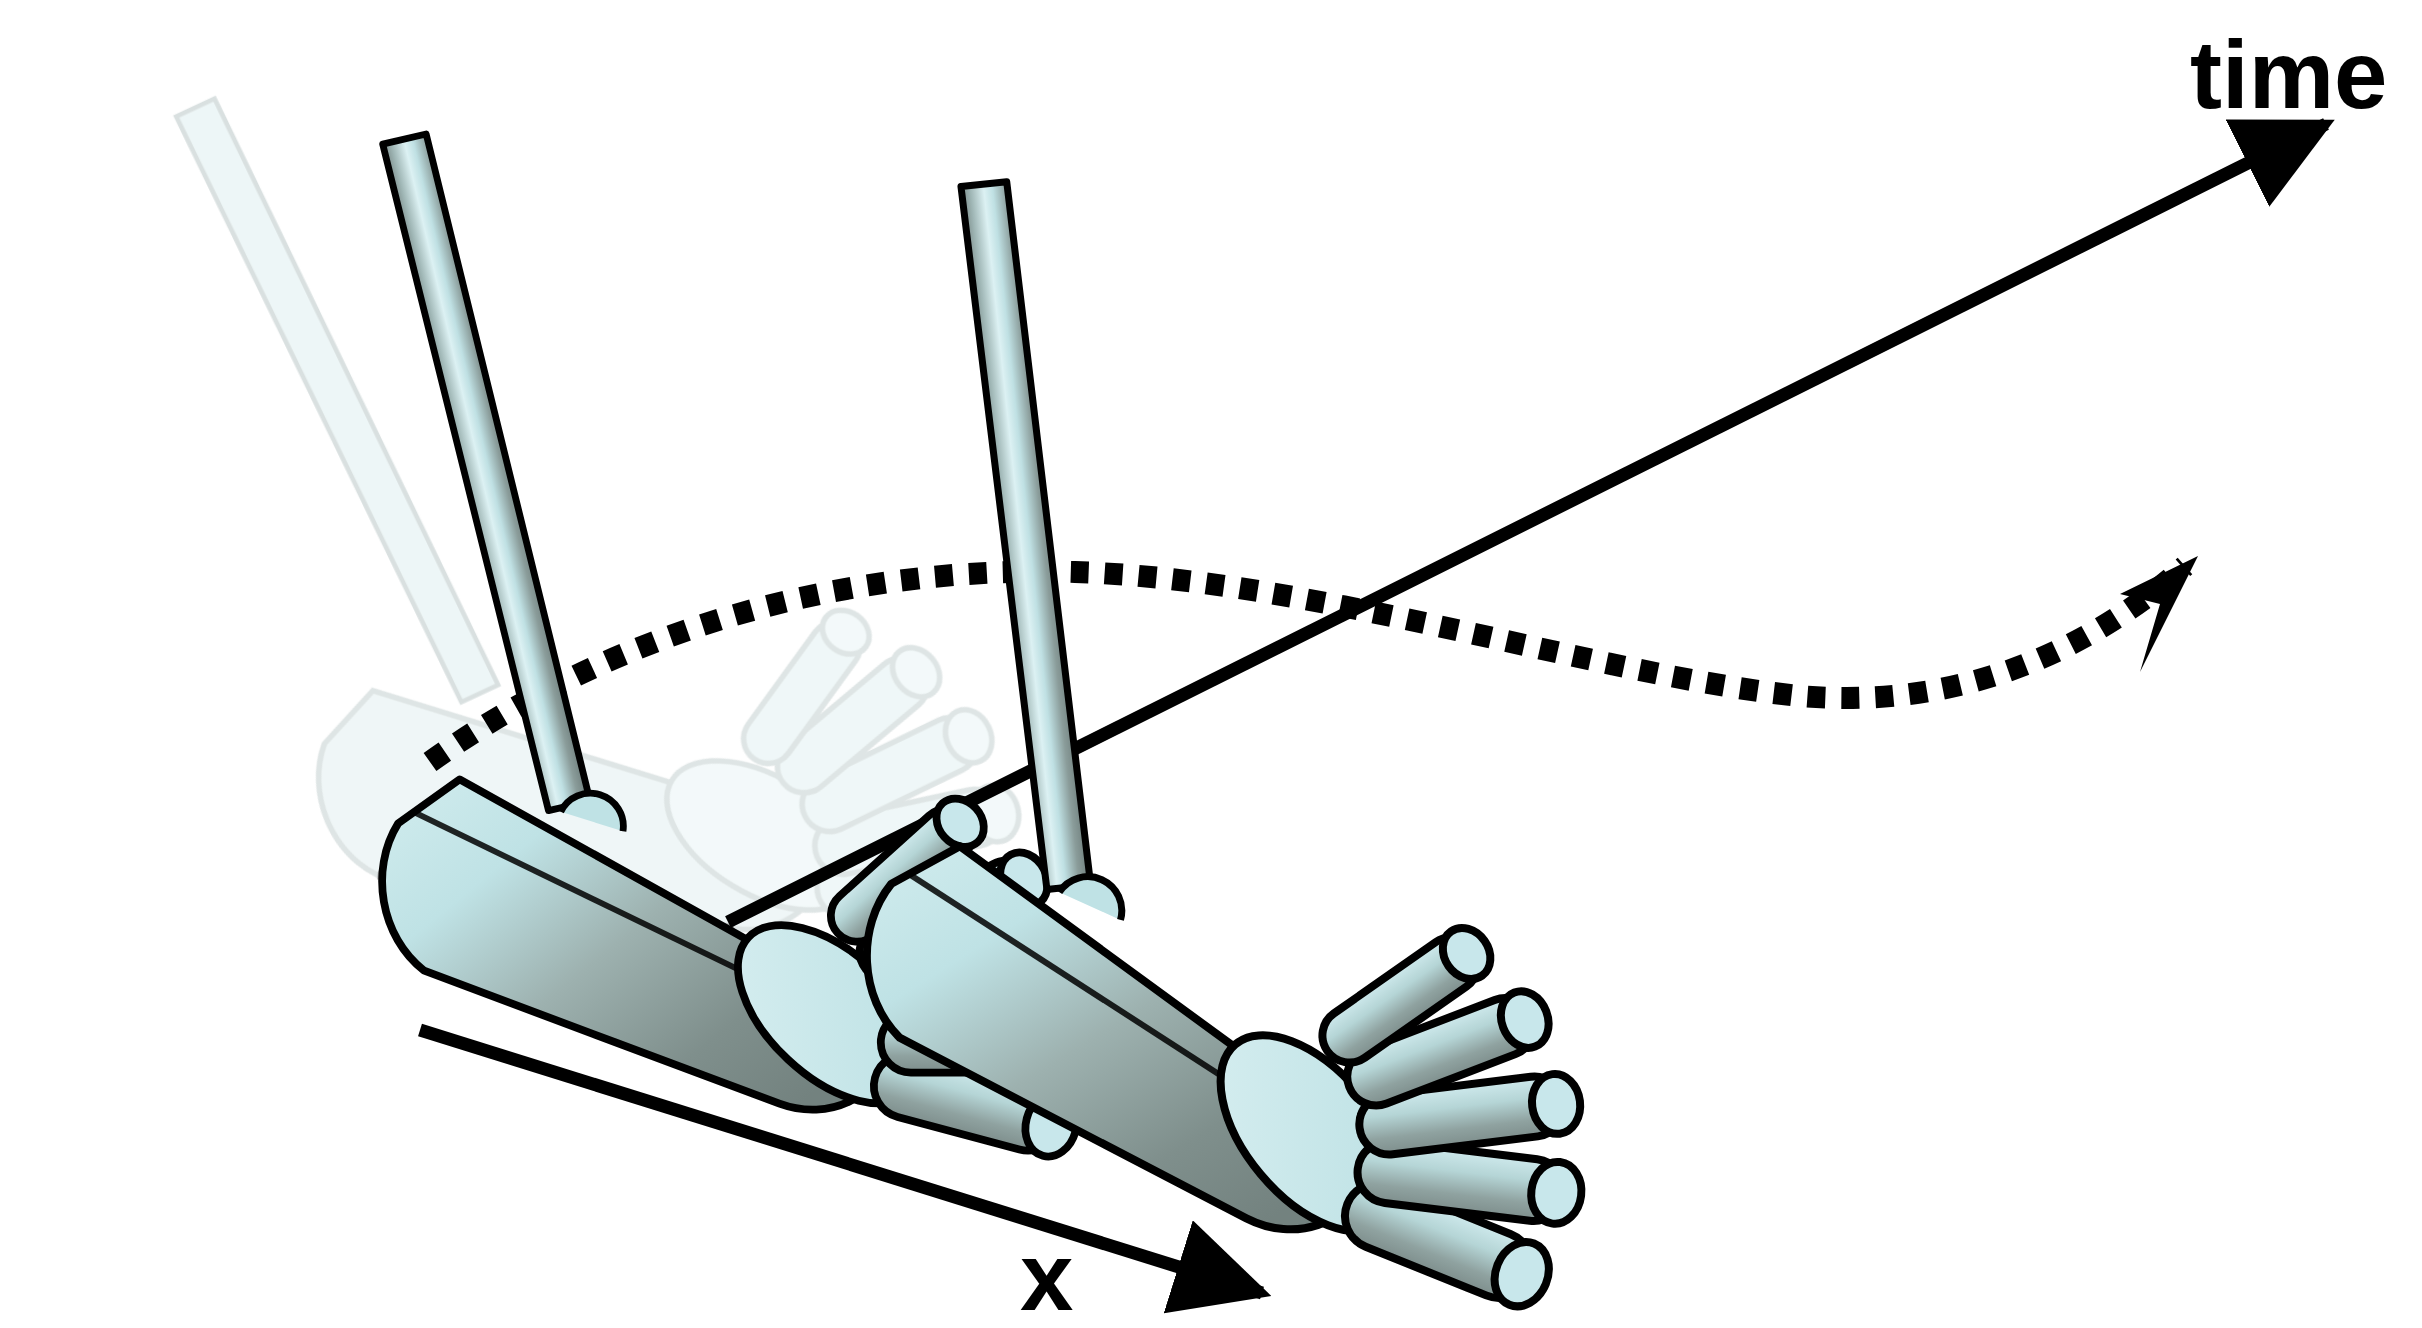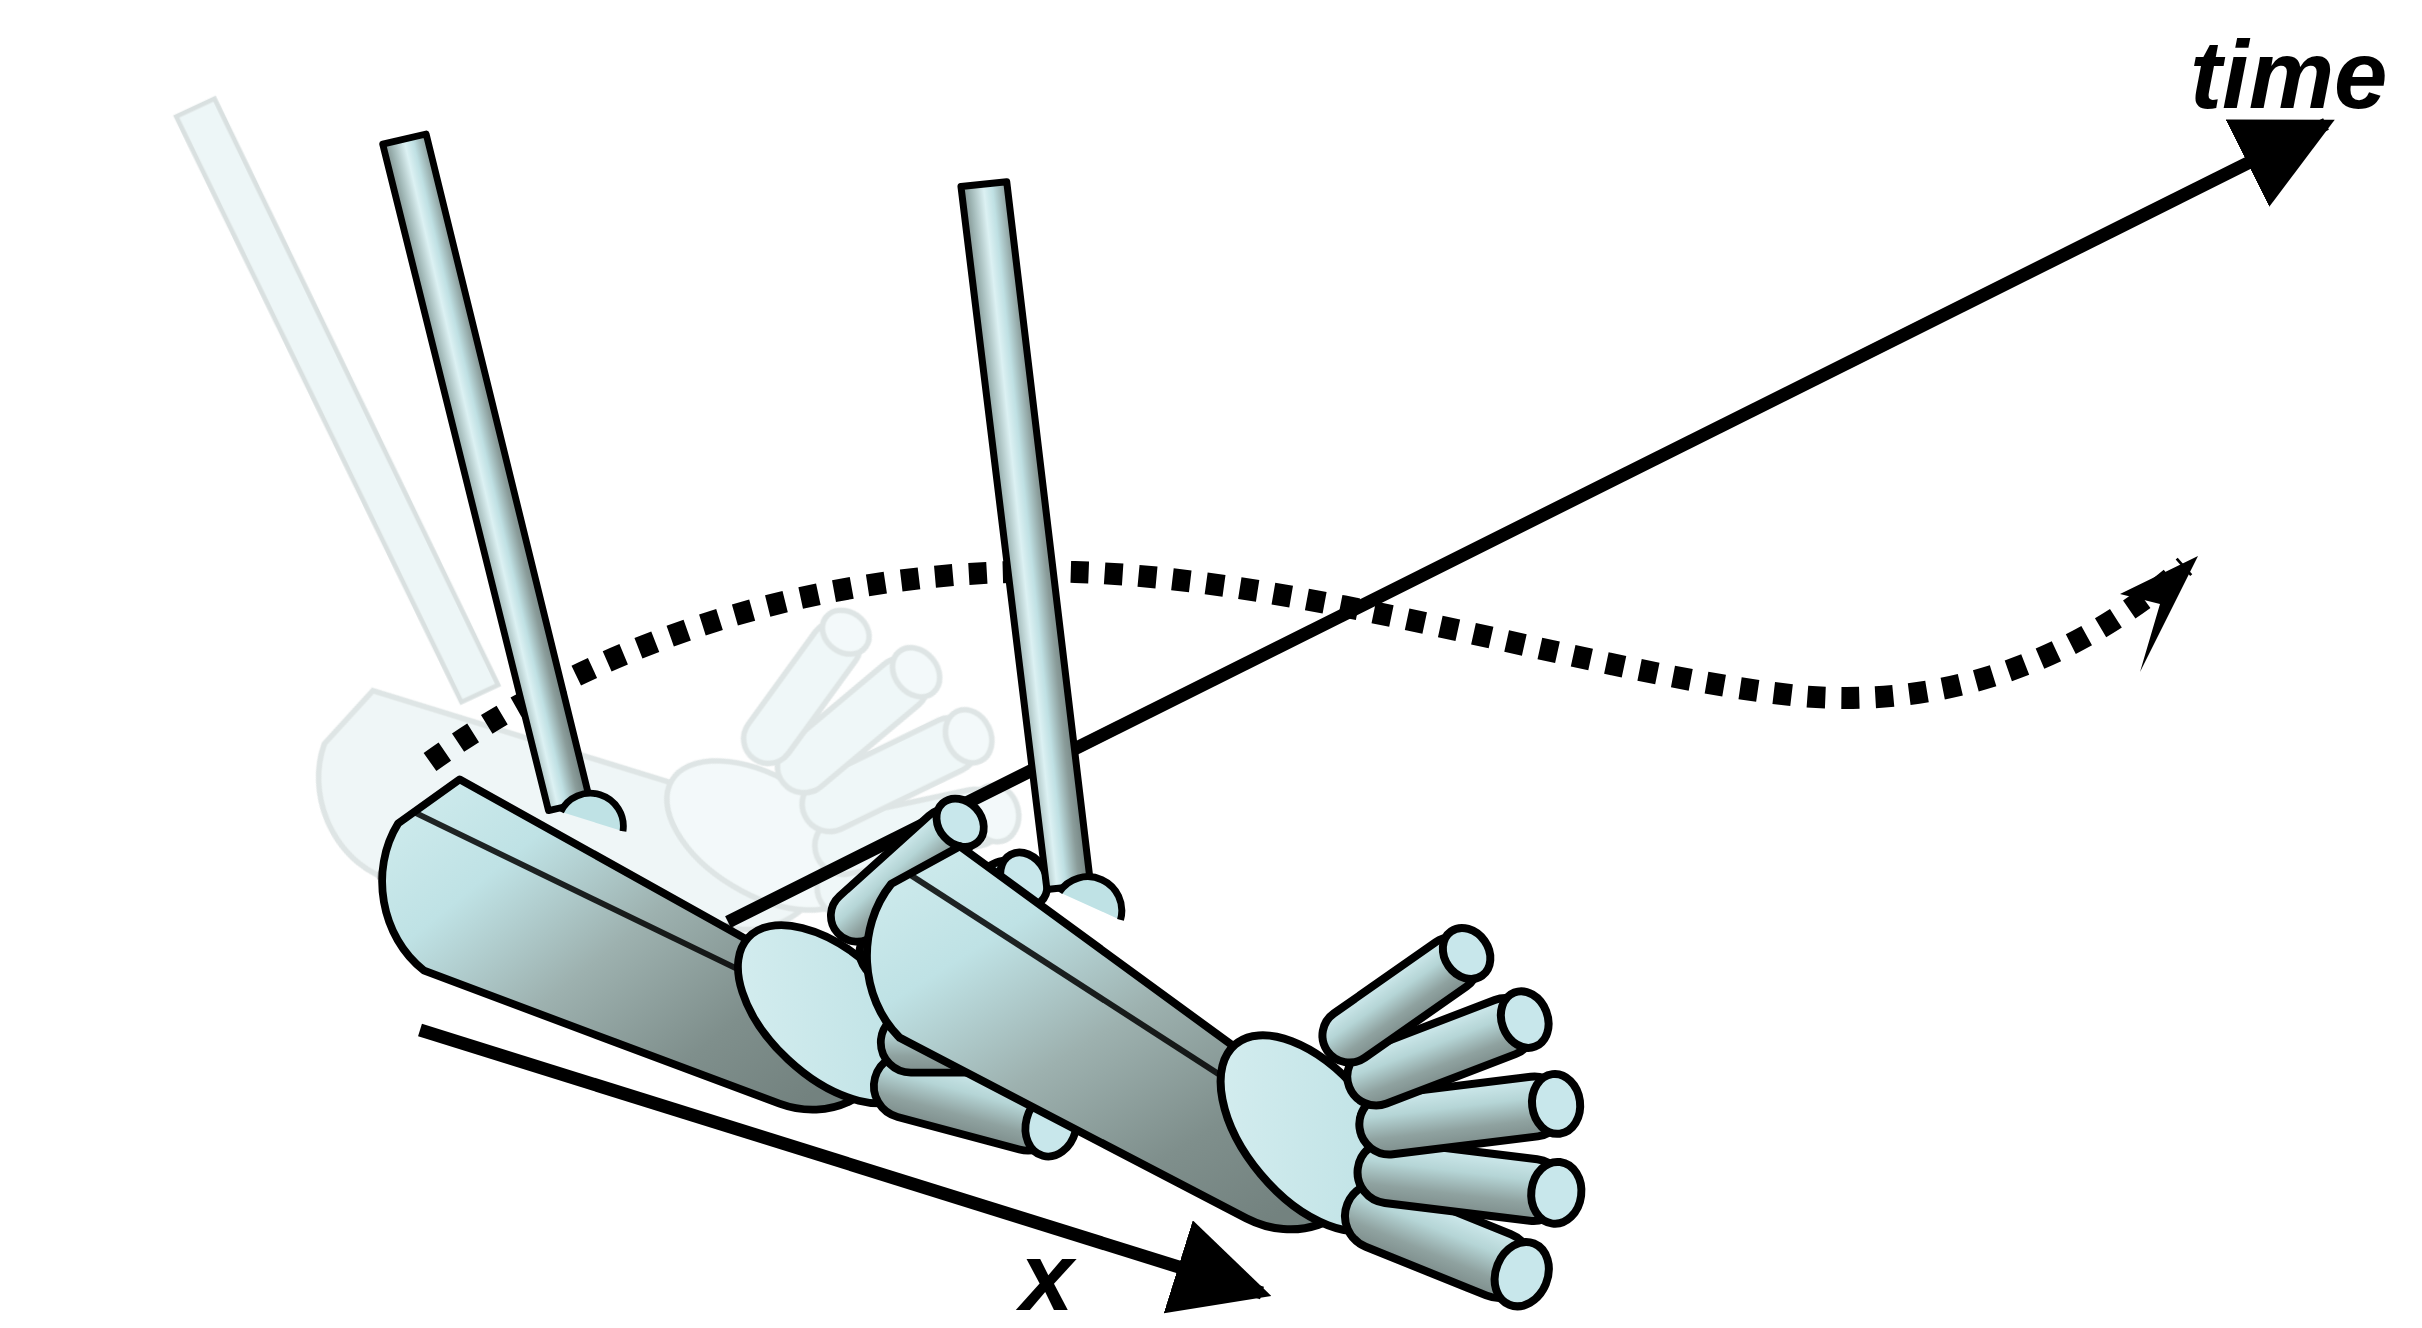--- a/index.html
+++ b/index.html
@@ -1,19 +1,19 @@
 <!DOCTYPE html>
 <html><head>
 <meta charset="utf-8">
 <title>Pendulum Oscillation Diagram</title>
 <style>
   html,body{margin:0;padding:0;background:#ffffff;}
   body{width:2422px;height:1328px;overflow:hidden;
        font-family:"Liberation Sans", sans-serif;}
-  #stage{position:relative;width:2067px;height:1328px;background:#f97316;font-style:italic;}
+  #stage{position:relative;width:2067px;height:1328px;background:#f97316;}
   #scene{position:absolute;left:0;top:0;width:2422px;height:1328px;display:block;}
   .axis-label{font-family:"Liberation Sans", sans-serif;font-weight:bold;fill:#000000;}
 </style>
 </head>
 <body>
 
 <div id="stage">
 <svg id="scene" viewBox="0 0 2422 1328" xmlns="http://www.w3.org/2000/svg">
   <defs>
 

